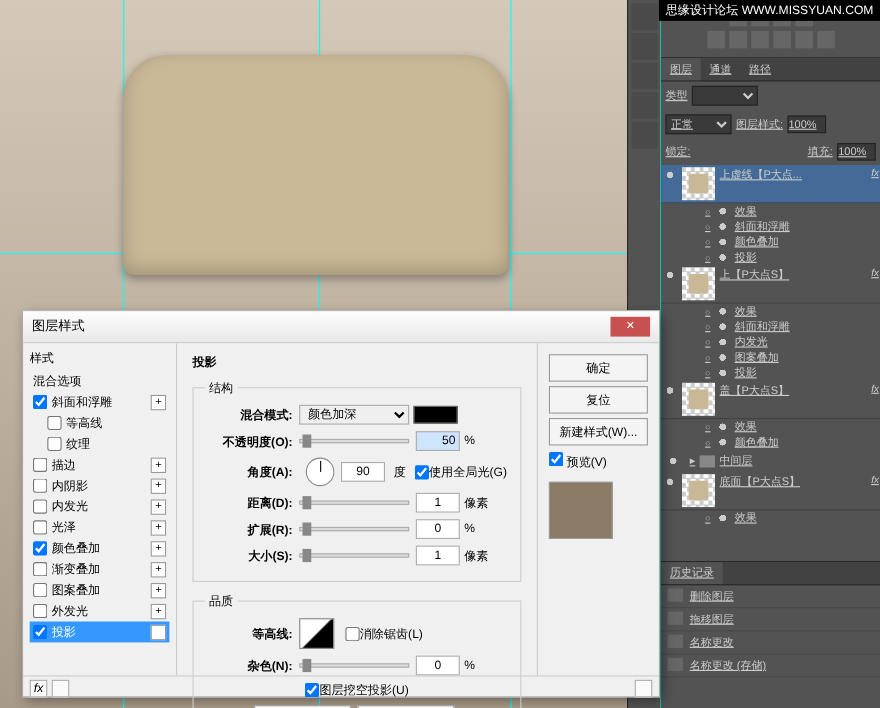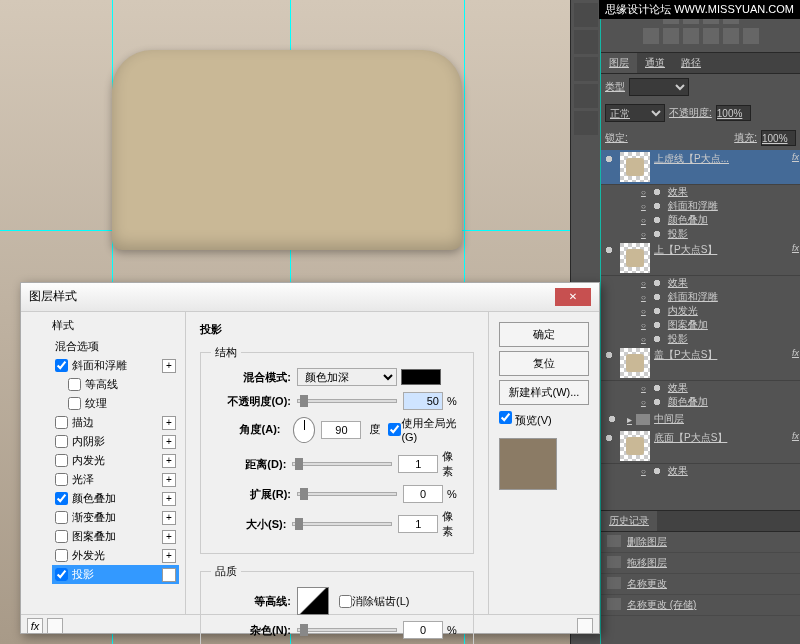--- a/index.html
+++ b/index.html
@@ -42,21 +42,21 @@
 .folder-icon { width: 14px; height: 11px; background: #888; margin-right: 4px; }
 
 .history-panel { border-top: 1px solid #282828; }
 .hist-item { padding: 3px 6px 3px 26px; font-size: 10px; border-bottom: 1px solid #494949; position: relative; }
 .hist-item::before { content:''; position:absolute; left:6px; top:3px; width:14px; height:12px; background:#666; }
 
 
 .dialog { position: absolute; left: 20px; top: 282px; width: 580px; height: 352px; background: #f0f0f0; border: 1px solid #aaa; box-shadow: 3px 3px 10px rgba(0,0,0,0.4); font-size: 11px; color: #000; }
 .dlg-title { background: linear-gradient(#fdfdfd,#e8e8e8); padding: 5px 8px; display: flex; justify-content: space-between; border-bottom: 1px solid #ccc; font-size: 12px; }
 .dlg-close { width: 36px; height: 18px; background: #c75050; color: #fff; text-align: center; line-height: 18px; font-size: 10px; cursor: pointer; }
-.dlg-body { display: flex; height: calc(100% - 48px); padding-left: 25px; }
+.dlg-body { display: flex; height: calc(100% - 48px); }
 
 .styles-col { width: 140px; border-right: 1px solid #ccc; padding: 6px; }
 .styles-col h4 { font-size: 11px; font-weight: normal; margin-bottom: 4px; }
 .style-row { display: flex; align-items: center; padding: 2px 3px; font-size: 11px; cursor: pointer; justify-content: space-between; }
 .style-row.selected { background: #3399ff; color: #fff; }
 .style-row input[type=checkbox] { margin-right: 4px; }
 .style-left { display: flex; align-items: center; }
 .plus-btn { width: 14px; height: 14px; border: 1px solid #999; background: #fff; text-align: center; line-height: 12px; font-size: 10px; }
 
 .center-col { flex: 1; padding: 10px 14px; border-right: 1px solid #ccc; }
@@ -127,21 +127,21 @@
     <div class="panel-tab">通道</div>
     <div class="panel-tab">路径</div>
   </div>
 
   <div class="layer-ctrl">
     <span>类型</span>
     <select></select>
   </div>
   <div class="layer-ctrl">
     <select value="正常"><option>正常</option></select>
-    <span>不透明度:</span>
+    <span>图层样式:</span>
     <input type="text" value="100%" style="">
   </div>
   <div class="layer-ctrl">
     <span>锁定:</span>
     <span style="flex:1"></span>
     <span>填充:</span>
     <input type="text" value="100%" style="">
   </div>
 
   <div class="layers-list">

